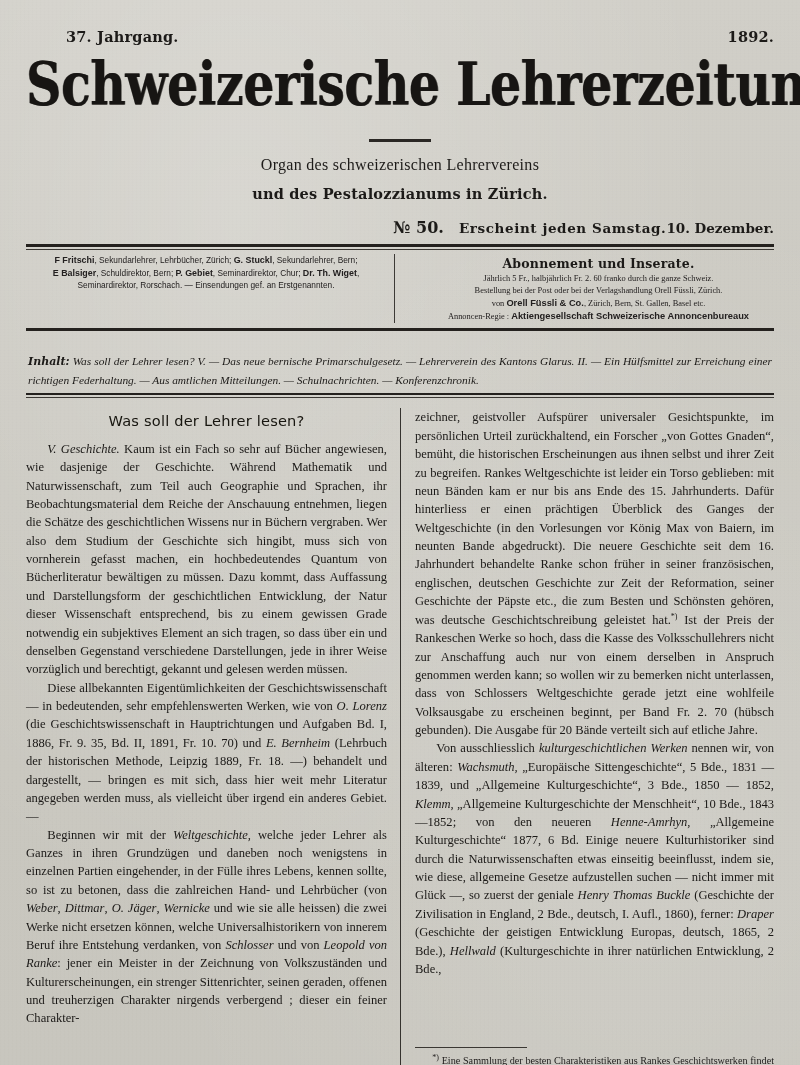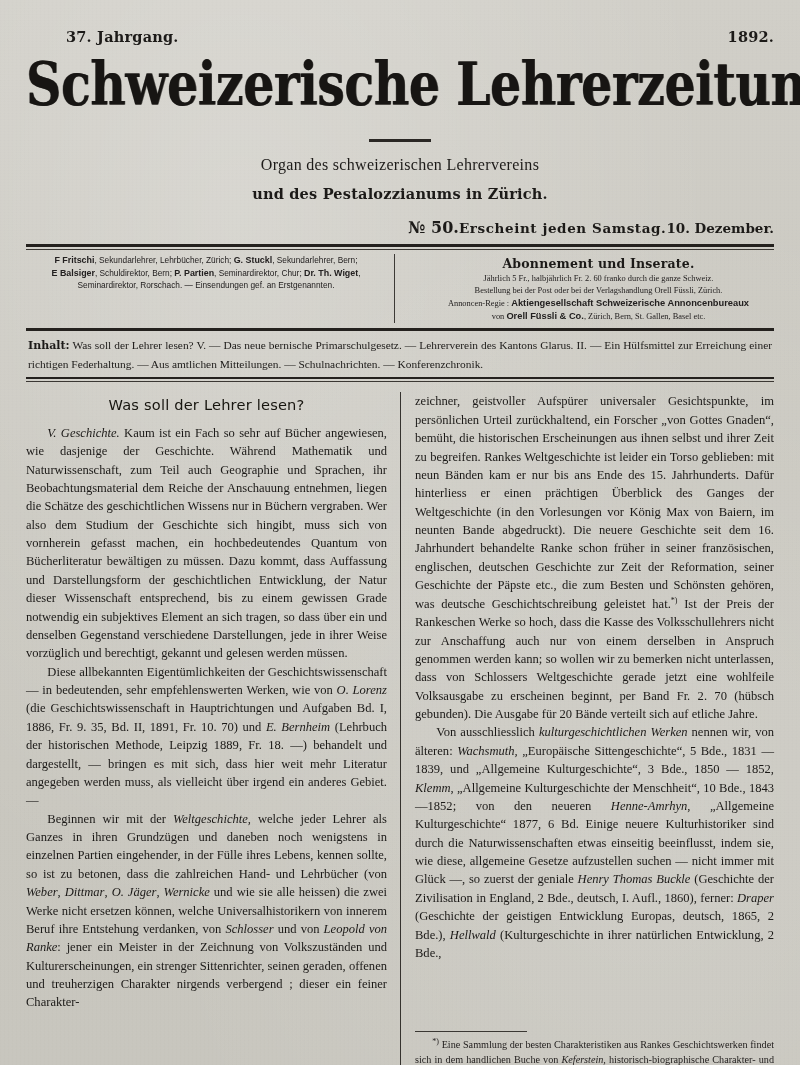--- a/index.html
+++ b/index.html
@@ -97,21 +97,21 @@
   .issueline {
     display: flex;
     justify-content: flex-end;
     align-items: baseline;
     margin-top: 16px;
     font-family: "DejaVu Serif", serif;
     font-size: 14px;
     font-weight: bold;
   }
   .issueline .issue-no { font-size: 16px; }
-  .issueline .appears { font-size: 13.5px; letter-spacing: .6px; }
+  .issueline .appears { font-size: 13.5px; letter-spacing: .6px; margin-left: 15px; }
   .issueline .date { font-size: 13.5px; }
 
   .rule-thick {
     height: 3px;
     background: #24211e;
     margin-top: 7px;
   }
   .rule-thin {
     height: 1px;
     background: #3a3733;
@@ -147,21 +147,22 @@
   .infobox.right .em { font-weight: bold; font-family: "Liberation Sans", sans-serif; font-size: 9.3px; }
 
   .rule-after-info { height: 2.5px; background: #24211e; margin-top: 5px; }
 
   
   .inhalt {
     font-family: "Liberation Serif", serif;
     font-size: 11.4px;
     line-height: 1.62;
     text-align: justify;
-    padding: 5px 2px 4px;
+    padding: 21px 2px 4px;
+    font-style: italic;
   }
   .inhalt b { font-family: "DejaVu Serif", serif; font-size: 11px; }
   .rule-after-inhalt { height: 2.5px; background: #24211e; }
   .rule-after-inhalt2 { height: 1px; background: #3a3733; margin-top: 2px; }
 
   
   .columns {
     display: flex;
     margin-top: 10px;
     height: 690px;
@@ -238,29 +239,29 @@
       <span class="issue-no">№ 50.</span>
       <span class="appears">Erscheint jeden Samstag.</span>
       <span class="date">10. Dezember.</span>
     </div>
     <div class="rule-thick"></div>
     <div class="rule-thin"></div>
 
     <div class="infobar">
       <div class="infobox left">
         <p><span class="nm">F Fritschi</span><span>, Sekundarlehrer, Lehrbücher, Zürich; </span><span class="nm">G. Stuckl</span><span>, Sekundarlehrer, Bern;</span></p>
-        <p><span class="nm">E Balsiger</span><span>, Schuldirektor, Bern; </span><span class="nm">P. Partien</span><span>, Seminardirektor, Chur; </span><span class="nm">Dr. Th. Wiget</span><span>,</span></p>
+        <p><span class="nm">E Balsiger</span><span>, Schuldirektor, Bern; </span><span class="nm">P. Gebiet</span><span>, Seminardirektor, Chur; </span><span class="nm">Dr. Th. Wiget</span><span>,</span></p>
         <p>Seminardirektor, Rorschach. — Einsendungen gef. an Erstgenannten.</p>
       </div>
       <div class="infobox right">
         <h3>Abonnement und Inserate.</h3>
         <p>Jährlich 5 Fr., halbjährlich Fr. 2. 60 franko durch die ganze Schweiz.</p>
         <p>Bestellung bei der Post oder bei der Verlagshandlung Orell Füssli, Zürich.</p>
+        <p><span>von </span><span class="em">Orell Füssli &amp; Co.</span><span>, Zürich, Bern, St. Gallen, Basel etc.</span></p>
         <p><span>Annoncen-Regie : </span><span class="em">Aktiengesellschaft Schweizerische Annoncenbureaux</span></p>
-        <p><span>von </span><span class="em">Orell Füssli &amp; Co.</span><span>, Zürich, Bern, St. Gallen, Basel etc.</span></p>
       </div>
     </div>
     <div class="rule-after-info"></div>
 
     <div class="inhalt">
       <b>Inhalt:</b>
       <span>Was soll der Lehrer lesen? V. — Das neue bernische Primarschulgesetz. — Lehrerverein des Kantons Glarus. II. — Ein Hülfsmittel zur Erreichung einer richtigen Federhaltung. — Aus amtlichen Mitteilungen. — Schulnachrichten. — Konferenzchronik.</span>
     </div>
     <div class="rule-after-inhalt"></div>
     <div class="rule-after-inhalt2"></div>

